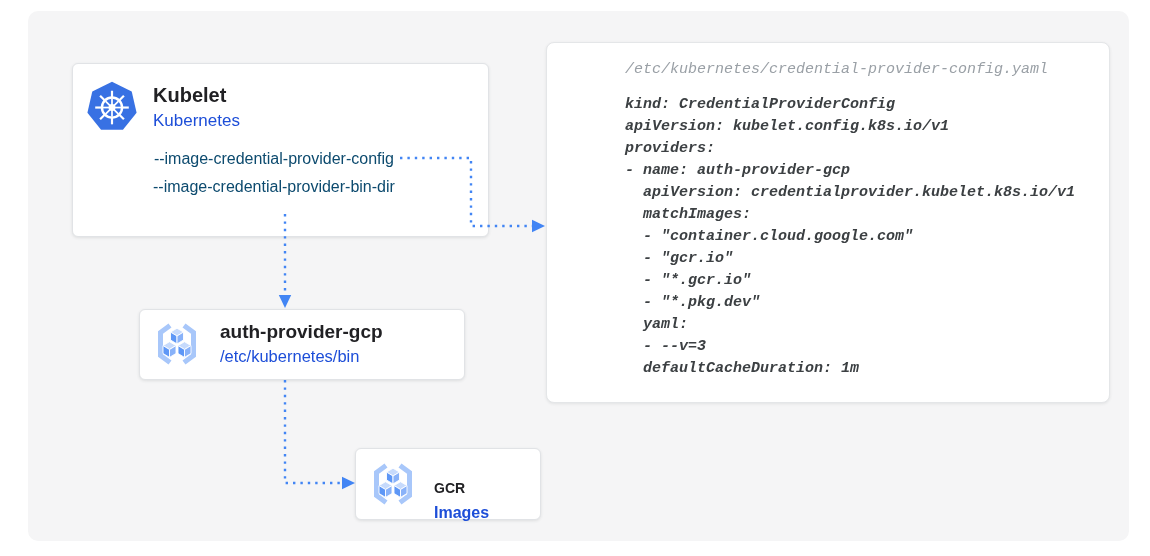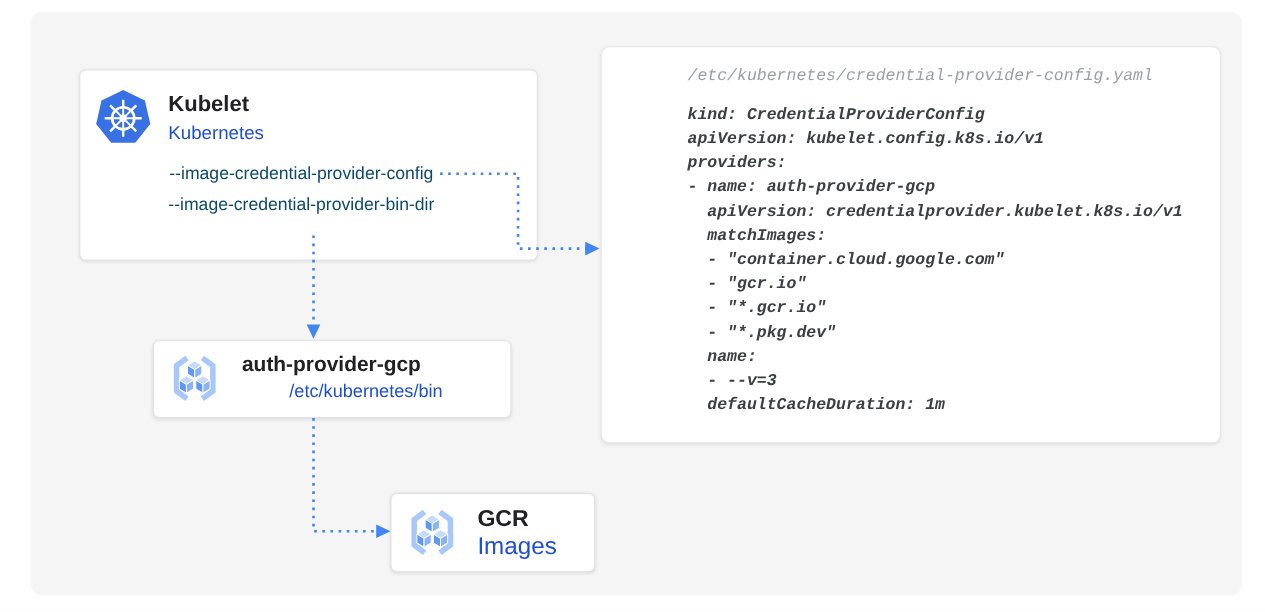--- a/index.html
+++ b/index.html
@@ -13,27 +13,27 @@
   
   .kubelet{left:72px;top:63px;width:383px;height:172px;}
   .kubelet .icon{left:13px;top:17px;width:52px;height:52px;}
   .kubelet .textcol{position:absolute;left:80px;top:18px;}
   .kubelet .flags{position:absolute;left:80px;top:81px;font-size:16px;color:#0c4a6e;line-height:28px;white-space:nowrap;text-align:center;}
   
   .authp{left:139px;top:309px;width:292px;height:69px;}
   .authp .icon{left:13px;top:11px;width:48px;height:46px;}
   .authp .textcol{position:absolute;left:80px;top:9px;}
   .authp .title{font-size:19px;line-height:26px;}
-  .authp .subtitle{font-size:16.5px;line-height:23px;margin-left:43px;}
+  .authp .subtitle{font-size:16.5px;line-height:23px;}
   
   .gcrn{left:355px;top:448px;width:152px;height:70px;}
   .gcrn .icon{left:13px;top:12px;width:48px;height:46px;}
   .gcrn .textcol{position:absolute;left:78px;top:10px;}
-  .gcrn .title{font-size:21px;line-height:26px;}
-  .gcrn .subtitle{font-size:22px;line-height:23px;}
+  .gcrn .title{font-size:14px;line-height:26px;margin-top:16px;}
+  .gcrn .subtitle{font-size:16px;line-height:23px;font-weight:bold;}
   
   .codepanel{position:absolute;left:546px;top:42px;width:564px;height:361px;box-sizing:border-box;
     background:#ffffff;border:1px solid #e4e6e8;border-radius:8px;box-shadow:0 1px 3px rgba(60,64,67,.10);
     font-family:"Liberation Mono",monospace;font-style:italic;}
   .codepanel .filename{margin:16px 0 13px 78px;font-size:15px;line-height:22px;color:#9aa0a6;white-space:pre;}
   .codepanel .code-line{margin-left:78px;font-size:15px;line-height:22px;font-weight:bold;color:#3c4043;white-space:pre;}
   .arrows{position:absolute;left:0;top:0;pointer-events:none;}
 </style>
 </head>
 <body>
@@ -126,21 +126,21 @@
     <div class="code-line">kind: CredentialProviderConfig</div>
     <div class="code-line">apiVersion: kubelet.config.k8s.io/v1</div>
     <div class="code-line">providers:</div>
     <div class="code-line">- name: auth-provider-gcp</div>
     <div class="code-line">  apiVersion: credentialprovider.kubelet.k8s.io/v1</div>
     <div class="code-line">  matchImages:</div>
     <div class="code-line">  - "container.cloud.google.com"</div>
     <div class="code-line">  - "gcr.io"</div>
     <div class="code-line">  - "*.gcr.io"</div>
     <div class="code-line">  - "*.pkg.dev"</div>
-    <div class="code-line">  name:</div>
+    <div class="code-line">  yaml:</div>
     <div class="code-line">  - --v=3</div>
     <div class="code-line">  defaultCacheDuration: 1m</div>
   </div>
 
   <svg class="arrows" width="1150" height="556">
     <g stroke="#4285f4" stroke-width="2.4" fill="none" stroke-dasharray="2.4 5">
       <path d="M400 158 L471 158 L471 226 L533 226"></path>
       <path d="M285 214 L285 297"></path>
       <path d="M285 380 L285 483 L342 483"></path>
     </g>

